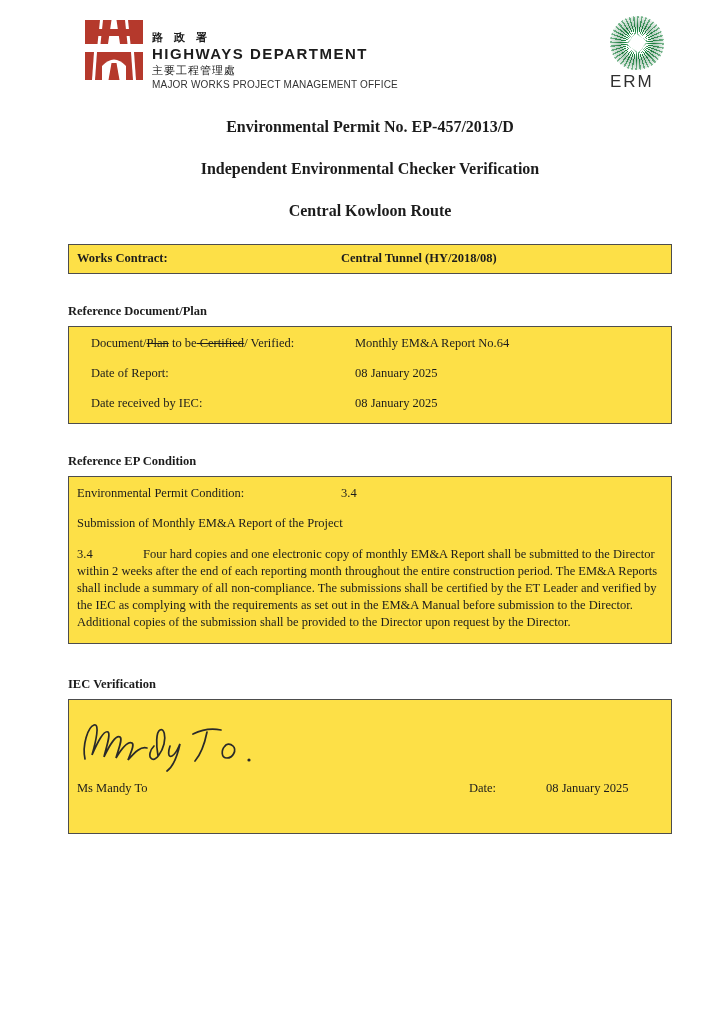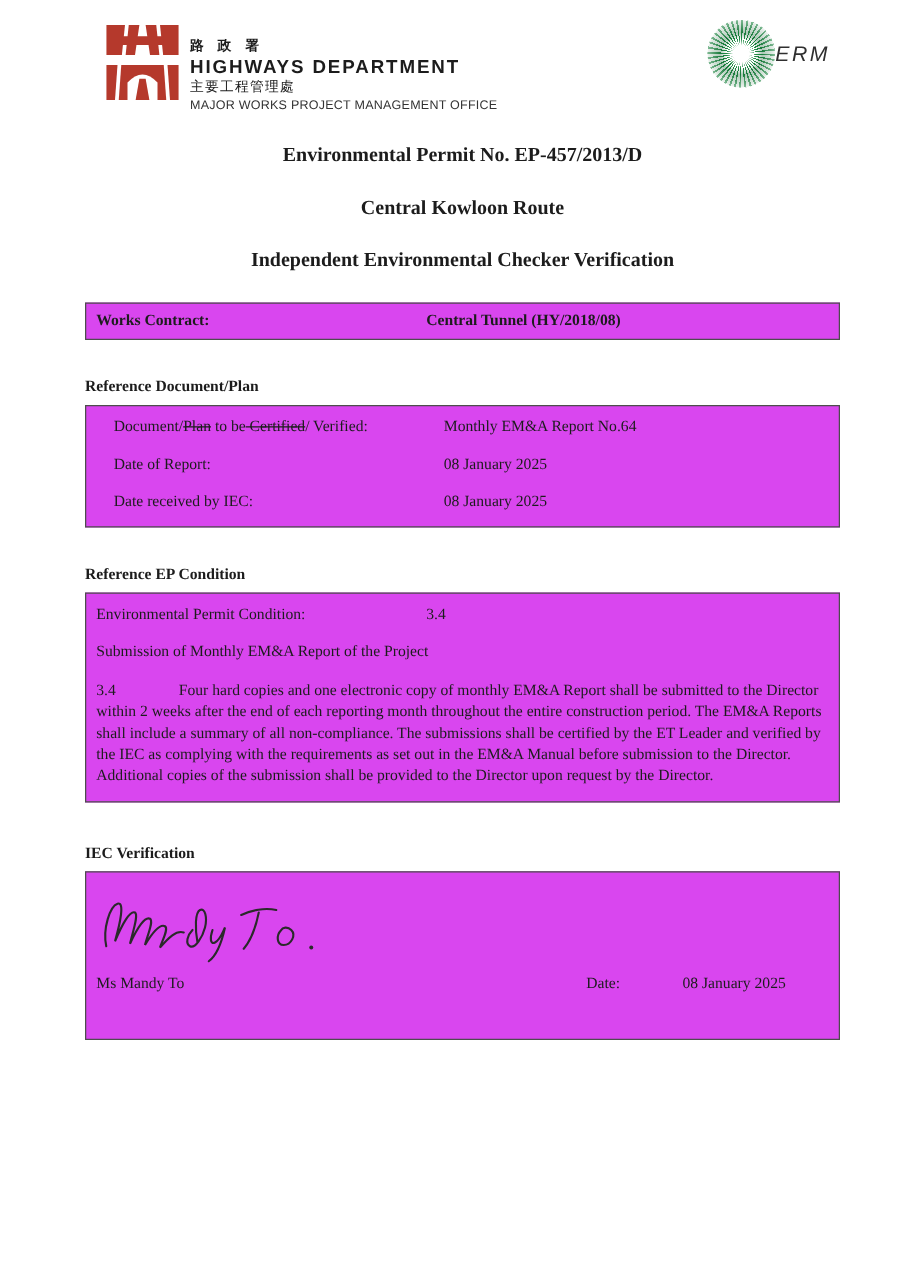--- a/index.html
+++ b/index.html
@@ -12,39 +12,39 @@
   .page{padding:0 53px 0 68px;}
 
   
   .header{display:flex;justify-content:space-between;align-items:flex-start;padding-top:16px;}
   .hyd{display:flex;align-items:flex-start;padding-left:17px;}
   .hyd-text{margin-left:9px;font-family:"Liberation Sans","DejaVu Sans",sans-serif;line-height:1.05;}
   .hyd-zh{font-size:11px;font-weight:bold;letter-spacing:4px;margin-top:16px;}
   .hyd-en{font-size:15px;font-weight:bold;letter-spacing:1.5px;margin-top:2px;}
   .office-zh{font-size:11px;margin-top:4px;letter-spacing:1px;}
   .office-en{font-size:10px;margin-top:3px;letter-spacing:0.2px;color:#333;}
-  .erm{display:flex;align-items:center;margin-right:8px;margin-top:0;font-style:italic;}
+  .erm{display:flex;flex-direction:column;margin-right:8px;margin-top:0;}
   .erm-circle{
     width:54px;height:54px;border-radius:50%;position:relative;
     background:repeating-conic-gradient(#1f8a44 0deg 3.5deg,#ffffff 3.5deg 9deg);
   }
   .erm-circle::before{
     content:"";position:absolute;inset:0;border-radius:50%;
     background:radial-gradient(circle,#ffffff 0 17%, rgba(255,255,255,0) 30%, rgba(16,94,45,0.35) 44%, rgba(255,255,255,0.55) 78%, #ffffff 92%);
   }
   .erm-label{font-family:"Liberation Sans","DejaVu Sans",sans-serif;font-size:17px;letter-spacing:2px;color:#2f2f2f;margin-top:2px;}
 
   
   .title{ text-align:center;font-weight:bold;font-size:16px;}
   .title-1{margin-top:26px;}
   .title-2{margin-top:24px;}
   .title-3{margin-top:24px;}
 
   
-  .box{border:1px solid #4d4d4d;width:604px;box-sizing:border-box;background:#d946ef;}
+  .box{border:1px solid #4d4d4d;width:604px;box-sizing:border-box;background:#fde047;}
   .works-box{margin-top:24px;padding:6px 8px 7px 8px;}
   .row-flex{display:flex;font-size:12.5px;}
   .label-col{width:264px;flex:0 0 264px;}
   .bold{font-weight:bold;}
   .section-heading{font-weight:bold;font-size:12.5px;margin-top:30px;margin-bottom:0;}
   .refdoc-box{margin-top:7px;padding:9px 8px 10px 22px;}
   .refdoc-box .row-flex{margin-bottom:15px;}
   .refdoc-box .row-flex:last-child{margin-bottom:2px;}
   .strike{text-decoration:line-through;}
   .ep-box{margin-top:7px;padding:9px 8px 12px 8px;font-size:12.5px;}
@@ -100,22 +100,22 @@
         <div class="office-en">MAJOR WORKS PROJECT MANAGEMENT OFFICE</div>
       </div>
     </div>
     <div class="erm">
       <div class="erm-circle"></div>
       <div class="erm-label">ERM</div>
     </div>
   </div>
 
   <div class="title title-1">Environmental Permit No. EP-457/2013/D</div>
+  <div class="title title-3">Independent Environmental Checker Verification</div>
   <div class="title title-2">Central Kowloon Route</div>
-  <div class="title title-3">Independent Environmental Checker Verification</div>
 
   <div class="box works-box">
     <div class="row-flex">
       <span class="label-col bold">Works Contract:</span>
       <span class="bold">Central Tunnel (HY/2018/08)</span>
     </div>
   </div>
 
   <div class="section-heading">Reference Document/Plan</div>
   <div class="box refdoc-box">

